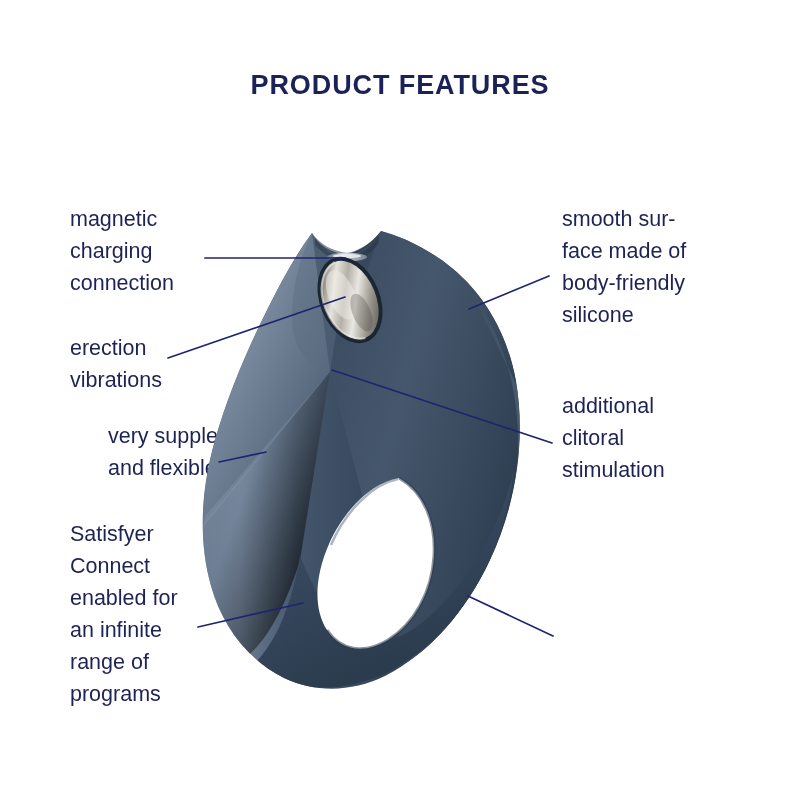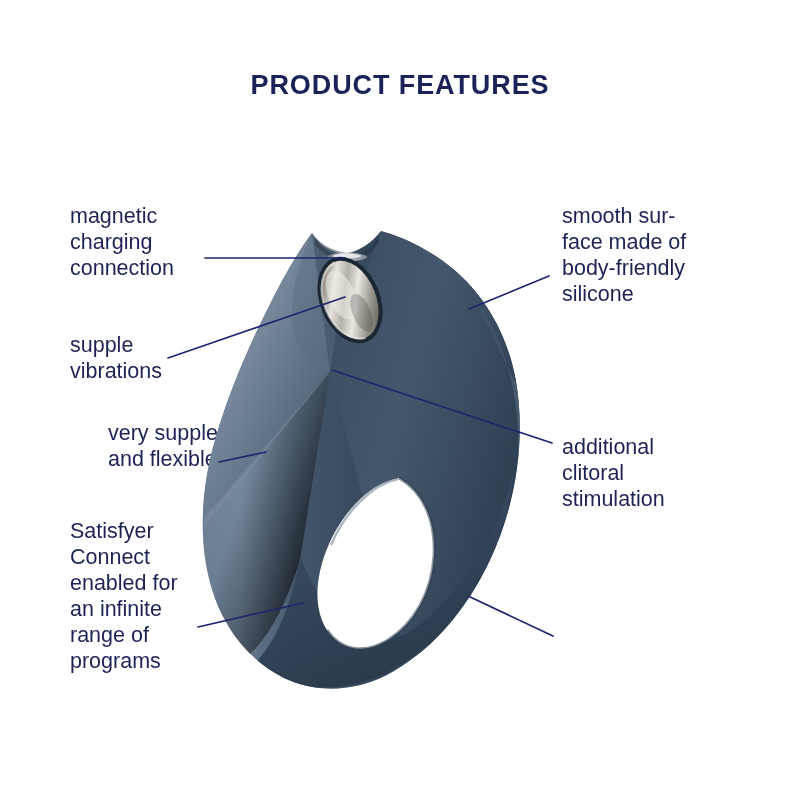--- a/index.html
+++ b/index.html
@@ -29,36 +29,36 @@
     font-weight: bold;
     letter-spacing: 0.9px;
     color: #1b2258;
     font-family: "Liberation Sans", sans-serif;
   }
 
   
   .callout {
     position: absolute;
     font-size: 21.5px;
-    line-height: 26px;
+    line-height: 32px;
     color: #1e2355;
     font-family: "Liberation Sans", sans-serif;
     white-space: pre-line;
     font-weight: normal;
   }
   .callout.left  { text-align: left; }
   .callout.right { text-align: left; }
 
   #label-magnetic   { left: 70px;  top: 203px; width: 200px; }
   #label-control    { left: 70px;  top: 332px; width: 200px; }
   #label-supple     { left: 70px;  top: 420px; width: 210px; margin-left: 38px; }
   #label-connect    { left: 70px;  top: 518px; width: 200px; }
 
   #label-smooth     { left: 562px; top: 203px; width: 215px; }
-  #label-clitoral   { left: 562px; top: 390px; width: 215px; margin-top: 44px; }
+  #label-clitoral   { left: 562px; top: 390px; width: 215px; }
   #label-blood      { left: 562px; top: 545px; width: 225px; }
 
   
   #leader-svg, #product-svg {
     position: absolute;
     left: 0;
     top: 0;
     width: 800px;
     height: 800px;
   }
@@ -257,21 +257,21 @@
       <line x1="549" y1="276" x2="469" y2="309"></line>
       <line x1="332" y1="370" x2="552" y2="443"></line>
       <line x1="553" y1="636" x2="468" y2="596"></line>
     </g>
   </svg>
 
   <div class="callout left" id="label-magnetic">magnetic
 charging
 connection</div>
 
-  <div class="callout left" id="label-control">supple
+  <div class="callout left" id="label-control">erection
 vibrations</div>
 
   <div class="callout left" id="label-supple">very supple
 and flexible</div>
 
   <div class="callout right" id="label-smooth">smooth sur-
 face made of
 body-friendly
 silicone</div>
 

